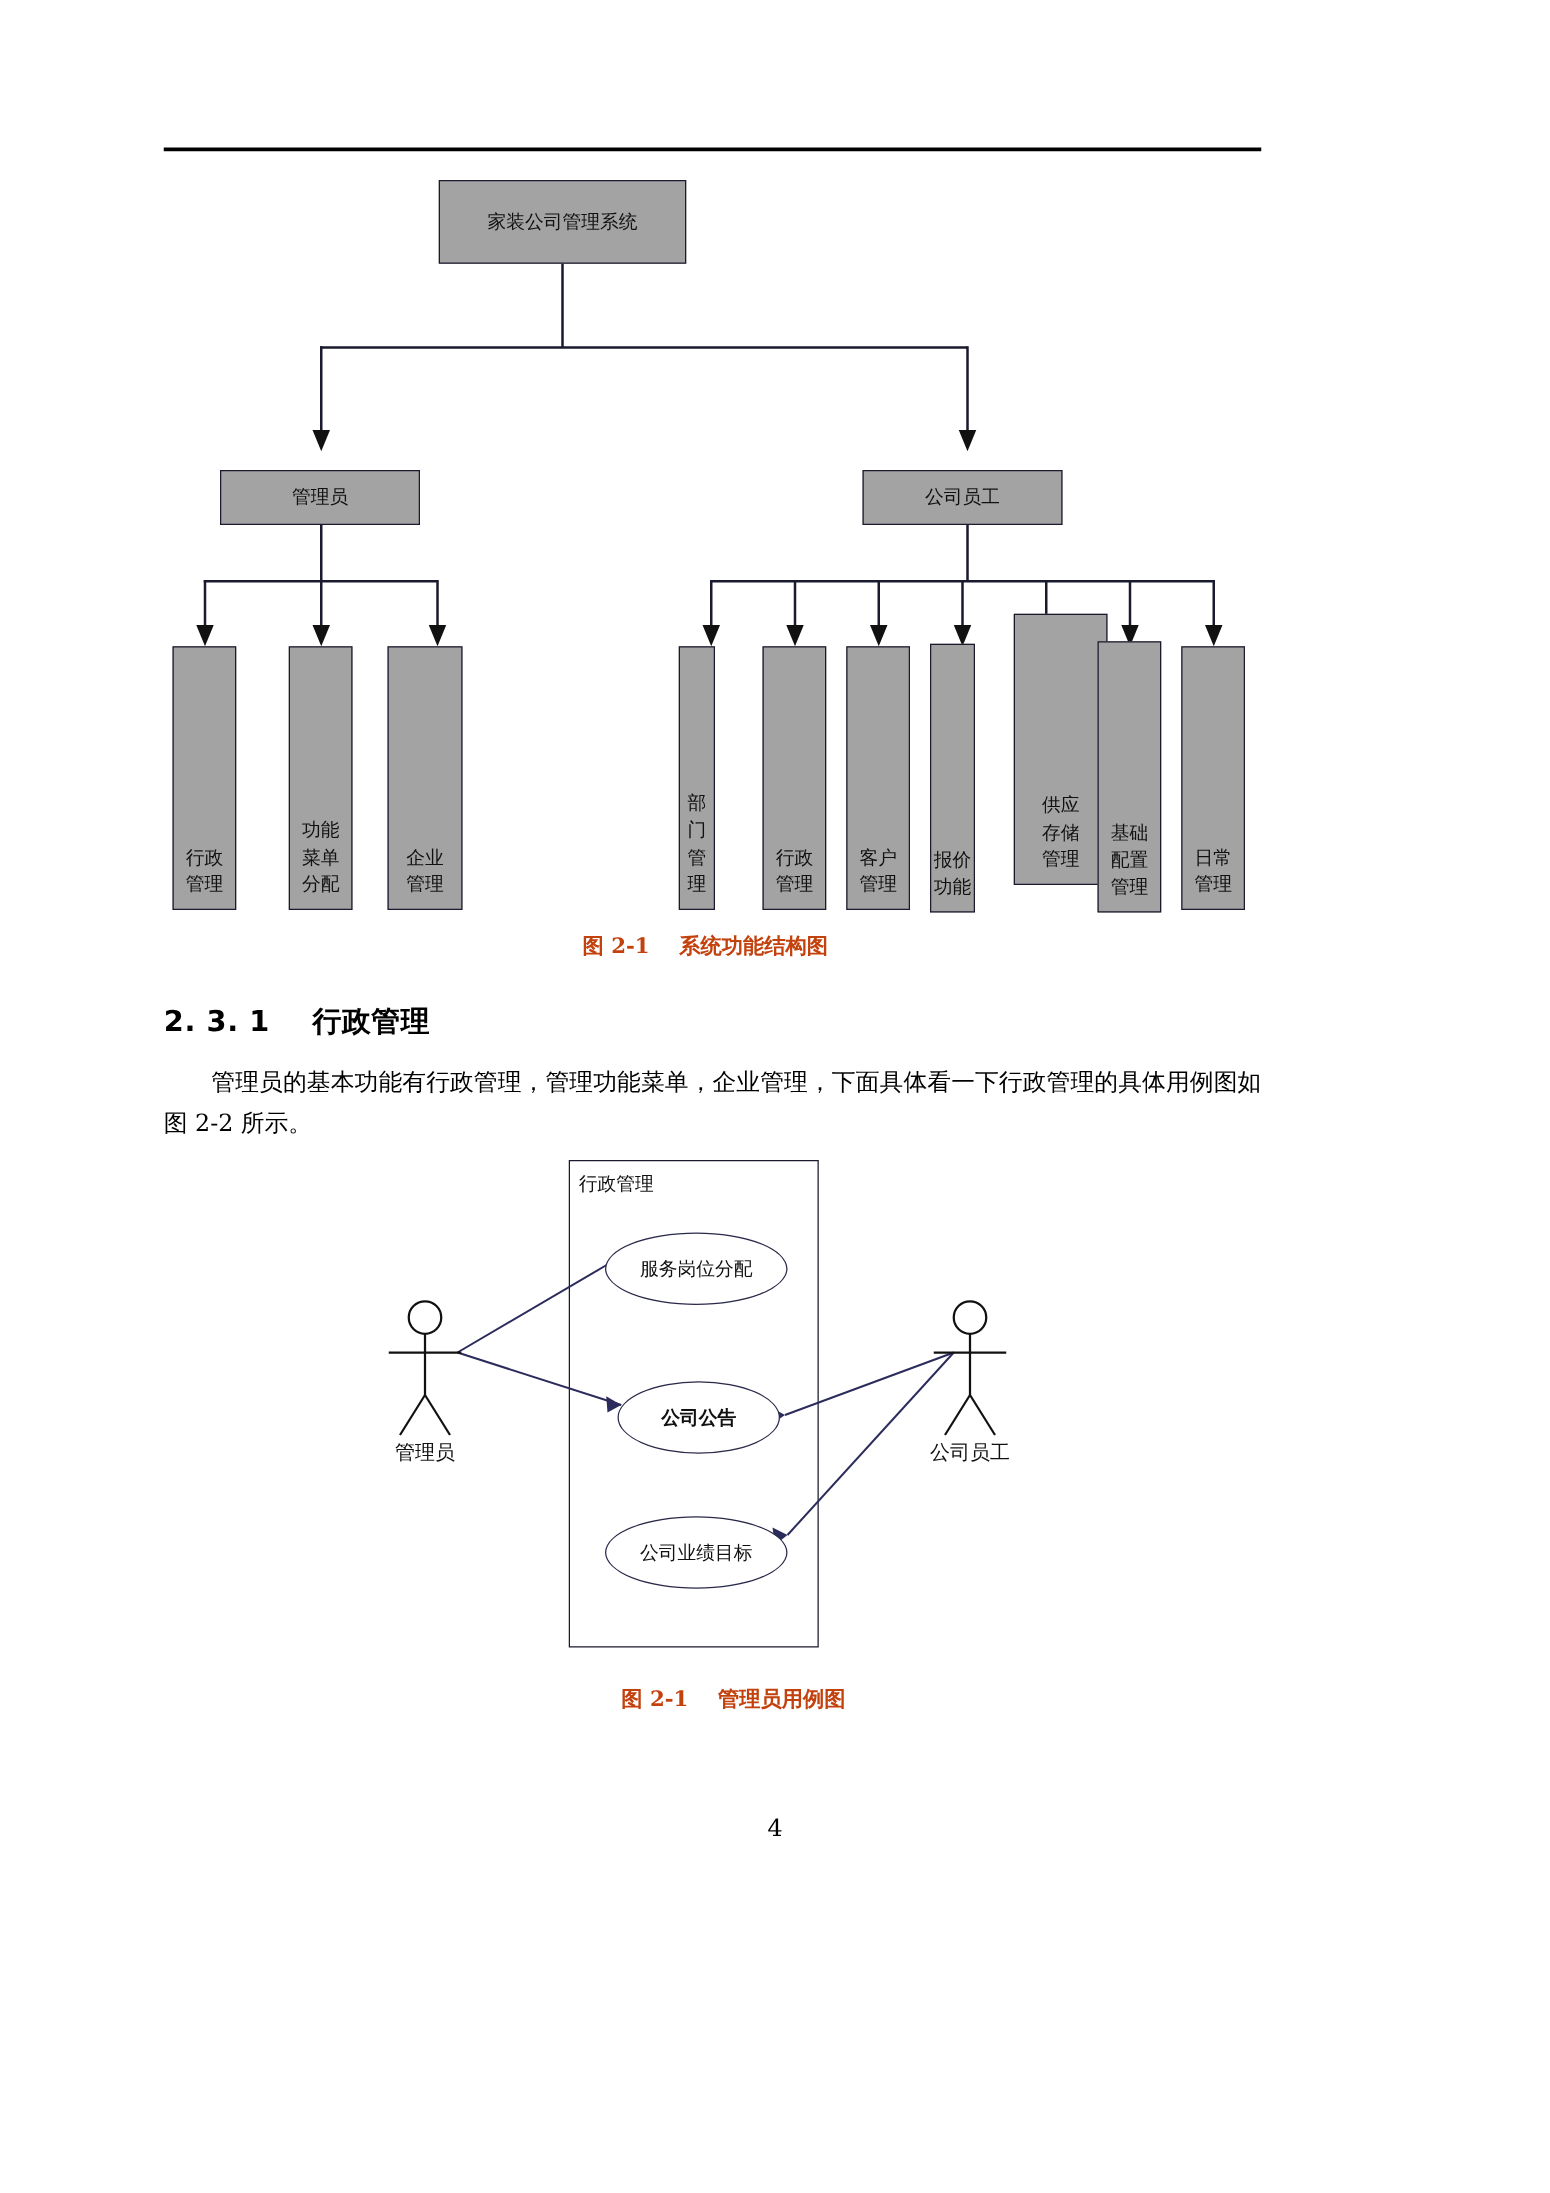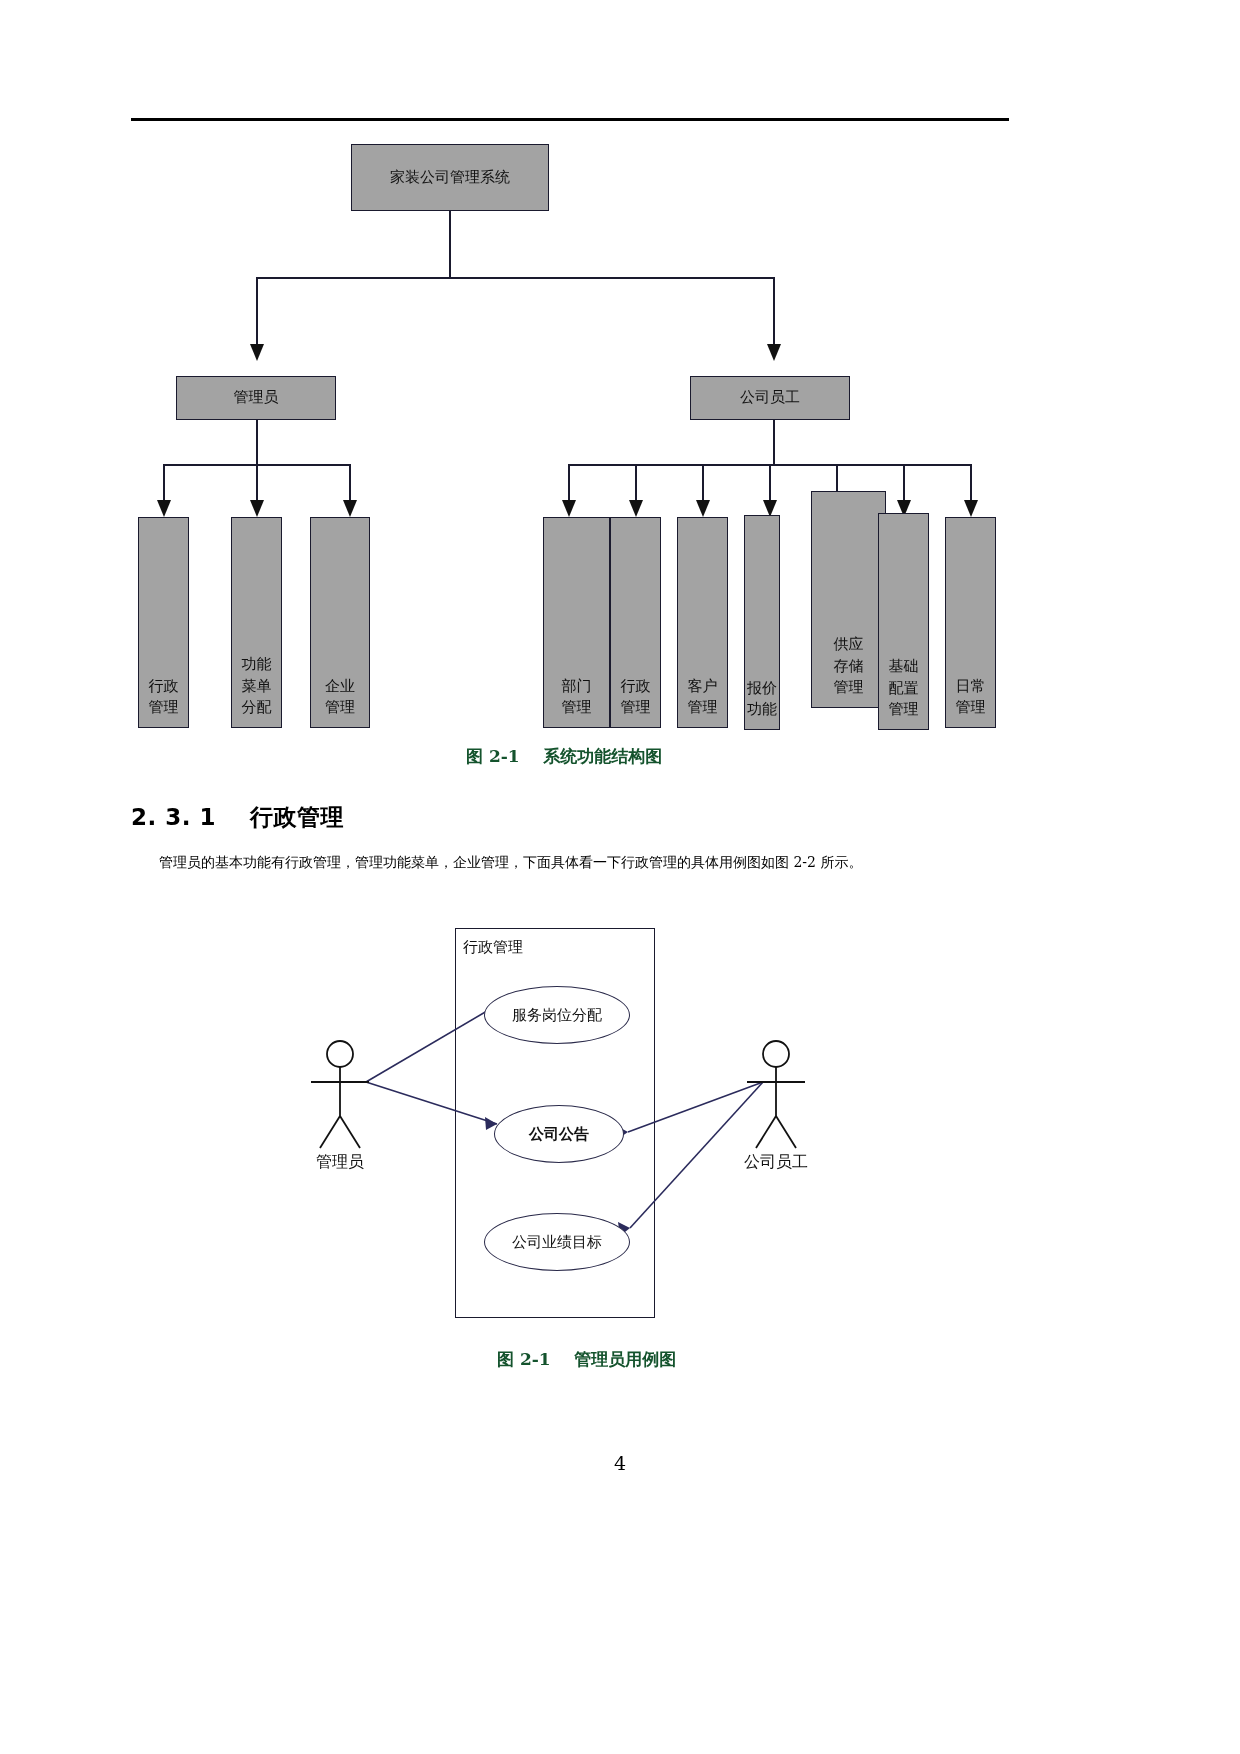--- a/index.html
+++ b/index.html
@@ -47,38 +47,38 @@
     border-right:7px solid transparent;
     border-top:17px solid #111;
   }
 
   
   .caption {
     position:absolute;
     font-family:"DejaVu Serif", serif;
     font-weight:bold;
     font-size:17px;
-    color:#14532d;
+    color:#c2410c;
     white-space:pre;
   }
 
   
   .heading {
     position:absolute;
     font-family:"DejaVu Sans", sans-serif;
     font-weight:bold;
     font-size:23px;
     letter-spacing:0.5px;
     color:#000;
     white-space:pre;
   }
   .para {
     position:absolute;
     font-family:"DejaVu Serif", serif;
-    font-size:14px;
+    font-size:19px;
     line-height:1.75;
     color:#000;
     text-align:justify;
   }
   .para .indent { display:inline-block; width:2em; }
 
   .pageno {
     position:absolute;
     font-family:"DejaVu Serif", serif;
     font-size:19px;
@@ -180,21 +180,21 @@
     <div class="vline" style="left:903px; top:464px; height:37px;"></div>
     <div class="vline" style="left:970px; top:464px; height:37px;"></div>
     <div class="arrow" style="left:562px; top:500px;"></div>
     <div class="arrow" style="left:629px; top:500px;"></div>
     <div class="arrow" style="left:696px; top:500px;"></div>
     <div class="arrow" style="left:763px; top:500px;"></div>
     <div class="arrow" style="left:830px; top:500px;"></div>
     <div class="arrow" style="left:897px; top:500px;"></div>
     <div class="arrow" style="left:964px; top:500px;"></div>
 
-    <div class="box vert" style="left:543px; top:517px; width:67px; height:211px;">
+    <div class="box vert" style="left:543px; top:517px; width:29px; height:211px;">
       <span class="lbl">部门
 管理</span>
     </div>
     <div class="box vert" style="left:610px; top:517px; width:51px; height:211px;">
       <span class="lbl">行政
 管理</span>
     </div>
     <div class="box vert" style="left:677px; top:517px; width:51px; height:211px;">
       <span class="lbl">客户
 管理</span>

